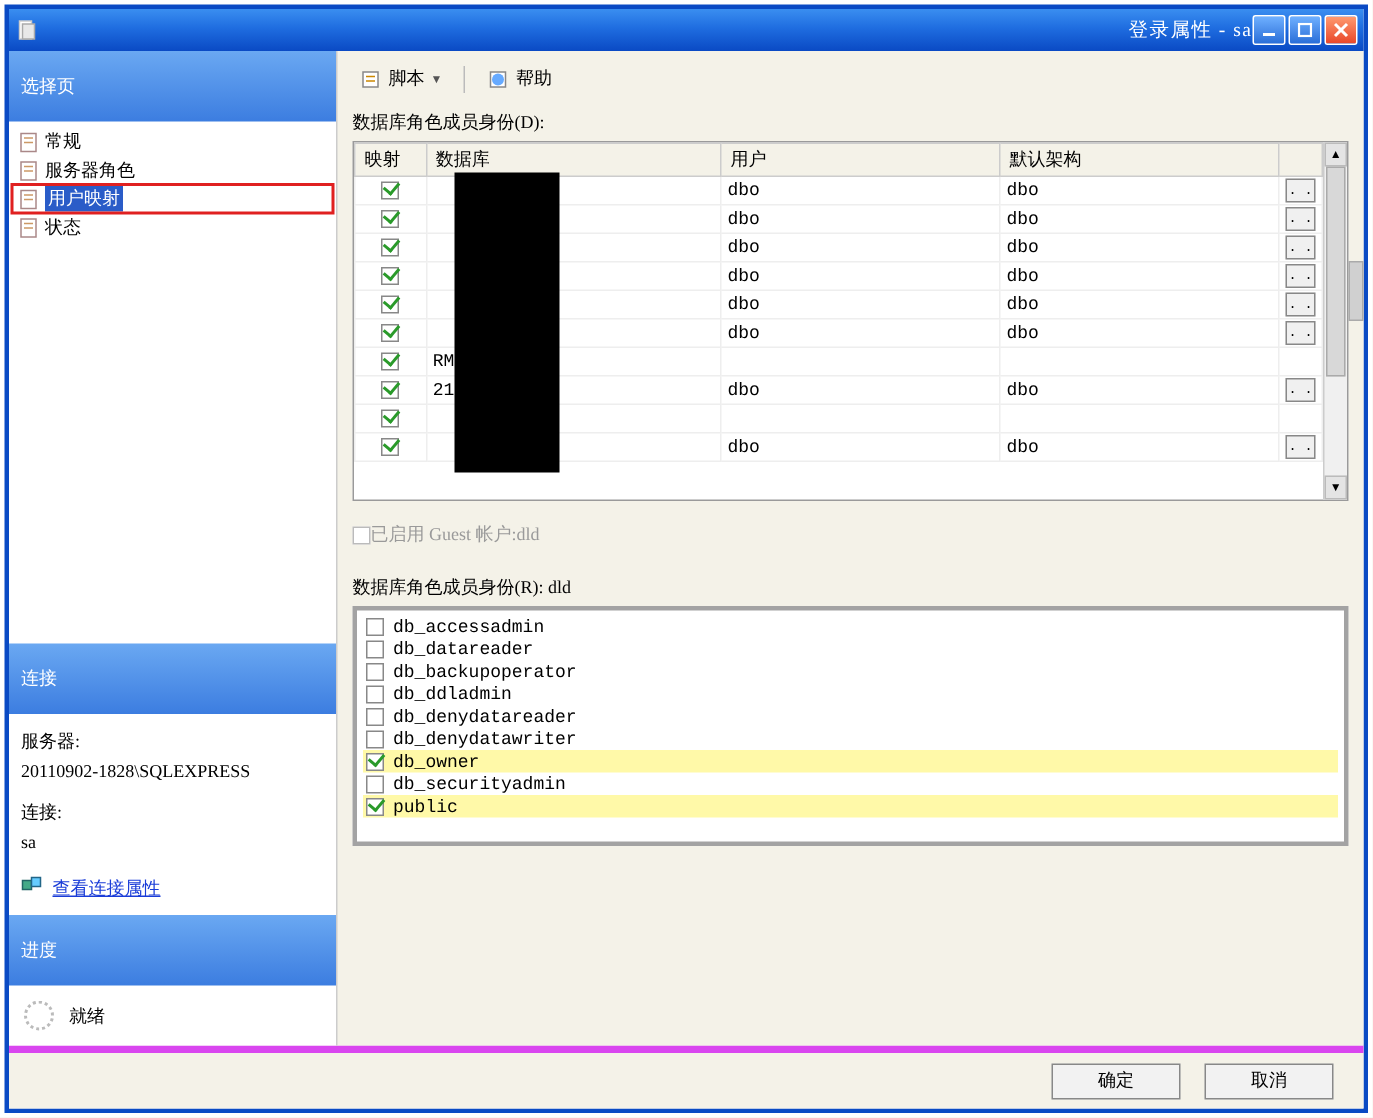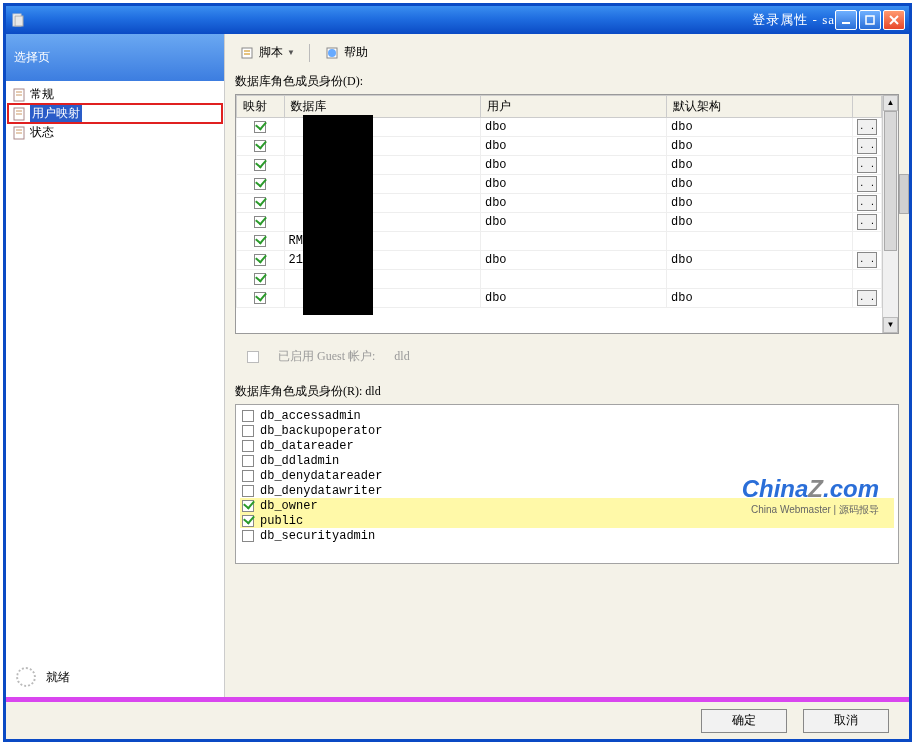--- a/index.html
+++ b/index.html
@@ -43,23 +43,23 @@
 .col-schema { width: 180px; }
 .col-btn { width: 28px; }
 .chk { width: 12px; height: 12px; border: 1px solid #888; display: inline-block; vertical-align: middle; background: #fff; position: relative; }
 .chk.on::after { content: ""; position: absolute; left: 1px; top: -1px; width: 8px; height: 5px; border-left: 2px solid #2a9a2a; border-bottom: 2px solid #2a9a2a; transform: rotate(-50deg); }
 .redact { position: absolute; background: #000; left: 67px; top: 20px; width: 70px; height: 200px; }
 .ellips-btn { width: 20px; height: 16px; border: 1px solid #888; background: #f0f0f0; font-size: 9px; line-height: 14px; text-align: center; cursor: pointer; }
 .vscroll { width: 16px; background: #f0f0f0; border-left: 1px solid #ccc; position: relative; }
 .vscroll .arr { height: 16px; background: #e4e4e4; border: 1px solid #bbb; font-size: 8px; text-align: center; line-height: 14px; cursor: pointer; }
 .vscroll .thumb { position: absolute; top: 16px; left: 1px; right: 1px; height: 140px; background: #d8d8d8; border: 1px solid #aaa; }
 .side-scroll { position: absolute; right: 0; top: 140px; width: 10px; height: 40px; background: #d0d0d0; border: 1px solid #aaa; }
-.guest-row { margin: 14px 0 18px 12px; display: flex; align-items: center; gap: 19px; color: #9a9a9a; font-family: SimSun; }
+.guest-row { margin: 14px 0 18px 0; display: flex; align-items: center; gap: 0; color: #9a9a9a; font-family: SimSun; }
 .guest-row .chk { border-color: #bbb; }
-.roles-box { border: 1px solid #a3a3a3; background: #fff; height: 160px; padding: 3px 4px; overflow: auto; font-family: "Courier New", monospace; font-size: 12px; }
+.roles-box { border: 3px solid #a3a3a3; background: #fff; height: 160px; padding: 3px 4px; overflow: auto; font-family: "Courier New", monospace; font-size: 12px; }
 .role-row { display: flex; align-items: center; gap: 6px; padding: 0 2px; height: 15px; }
 .role-row.hl { background: #fff9a8; }
 .watermark { position: absolute; right: 30px; bottom: 180px; text-align: right; pointer-events: none; }
 .watermark .big { font-family: Arial, sans-serif; font-size: 24px; font-weight: bold; font-style: italic; color: #2a6ed8; }
 .watermark .big .z { color: #888; }
 .watermark .sm { font-size: 10px; color: #666; }
 .footer { height: 42px; border-top: 5px solid #d946ef; background: #f4f2e8; display: flex; align-items: center; justify-content: flex-end; gap: 16px; padding-right: 20px; }
 .btn { width: 86px; height: 24px; border: 1px solid #888; background: #f2f2f2; cursor: pointer; font-family: SimSun; font-size: 12px; }
 .link-ico { width: 14px; height: 14px; display: inline-flex; align-items: center; justify-content: center; margin-right: 4px; }
 </style>
@@ -102,20 +102,30 @@
         <div class="side-item">
           <span class="pg-icon">
               <svg width="12" height="14">
                 <rect x="1" y="1" width="10" height="12" fill="#fff" stroke="#a88"></rect>
                 <line x1="3" y1="4" x2="9" y2="4" stroke="#c96"></line>
                 <line x1="3" y1="7" x2="9" y2="7" stroke="#c96"></line>
               </svg>
             </span>
           <span class="lbl">常规</span>
         </div>
+        <div class="side-item">
+          <span class="pg-icon">
+              <svg width="12" height="14">
+                <rect x="1" y="1" width="10" height="12" fill="#fff" stroke="#a88"></rect>
+                <line x1="3" y1="4" x2="9" y2="4" stroke="#c96"></line>
+                <line x1="3" y1="7" x2="9" y2="7" stroke="#c96"></line>
+              </svg>
+            </span>
+          <span class="lbl">服务器角色</span>
+        </div>
         <div class="side-item sel">
           <span class="pg-icon">
               <svg width="12" height="14">
                 <rect x="1" y="1" width="10" height="12" fill="#fff" stroke="#a88"></rect>
                 <line x1="3" y1="4" x2="9" y2="4" stroke="#c96"></line>
                 <line x1="3" y1="7" x2="9" y2="7" stroke="#c96"></line>
               </svg>
             </span>
           <span class="lbl">用户映射</span>
         </div>
@@ -124,21 +134,42 @@
               <svg width="12" height="14">
                 <rect x="1" y="1" width="10" height="12" fill="#fff" stroke="#a88"></rect>
                 <line x1="3" y1="4" x2="9" y2="4" stroke="#c96"></line>
                 <line x1="3" y1="7" x2="9" y2="7" stroke="#c96"></line>
               </svg>
             </span>
           <span class="lbl">状态</span>
         </div>
       </div>
       <div class="side-spacer"></div>
+      <div class="conn-block">
+        <div class="side-head">连接</div>
+        <div class="conn-body">
+          <div>服务器:</div>
+          <div>20110902-1828\SQLEXPRESS</div>
+          <div style="height:6px"></div>
+          <div>连接:</div>
+          <div>sa</div>
+          <div style="height:10px"></div>
+          <div>
+            <span class="link-ico">
+                <svg width="14" height="14">
+                  <rect x="1" y="5" width="6" height="6" fill="#4a8" stroke="#266"></rect>
+                  <rect x="7" y="3" width="6" height="6" fill="#6cf" stroke="#268"></rect>
+                </svg>
+              </span>
+            <span class="conn-link">查看连接属性</span>
+          </div>
+        </div>
+      </div>
       <div>
+        <div class="side-head">进度</div>
         <div class="prog-body">
           <span class="spinner"></span>
           <span>就绪</span>
         </div>
       </div>
     </div>
 
     <div class="main">
       <div class="toolbar">
         <span class="tbtn">
@@ -281,56 +312,52 @@
       </div>
 
       <div class="sec-label">数据库角色成员身份(R): dld</div>
       <div class="roles-box" id="roles-box">
           <div class="role-row">
             <span class="chk"></span>
             <span>db_accessadmin</span>
           </div>
           <div class="role-row">
             <span class="chk"></span>
+            <span>db_datareader</span>
+          </div>
+          <div class="role-row">
+            <span class="chk"></span>
             <span>db_backupoperator</span>
-          </div>
-          <div class="role-row">
-            <span class="chk"></span>
-            <span>db_datareader</span>
           </div>
           <div class="role-row">
             <span class="chk"></span>
             <span>db_ddladmin</span>
           </div>
           <div class="role-row">
             <span class="chk"></span>
             <span>db_denydatareader</span>
           </div>
           <div class="role-row">
             <span class="chk"></span>
             <span>db_denydatawriter</span>
           </div>
           <div class="role-row hl">
             <span class="chk on"></span>
             <span>db_owner</span>
           </div>
+          <div class="role-row">
+            <span class="chk"></span>
+            <span>db_securityadmin</span>
+          </div>
           <div class="role-row hl">
             <span class="chk on"></span>
             <span>public</span>
           </div>
-          <div class="role-row">
-            <span class="chk"></span>
-            <span>db_securityadmin</span>
-          </div>
-        </div>
-
-      <div class="watermark">
-        <div class="big"><span>China</span><span class="z">Z</span><span>.com</span></div>
-        <div class="sm">China Webmaster | 源码报导</div>
-      </div>
+        </div>
+
 
       <div class="side-scroll"></div>
     </div>
   </div>
 
   <div class="footer">
     <button class="btn">确定</button>
     <button class="btn">取消</button>
   </div>
 </div>

